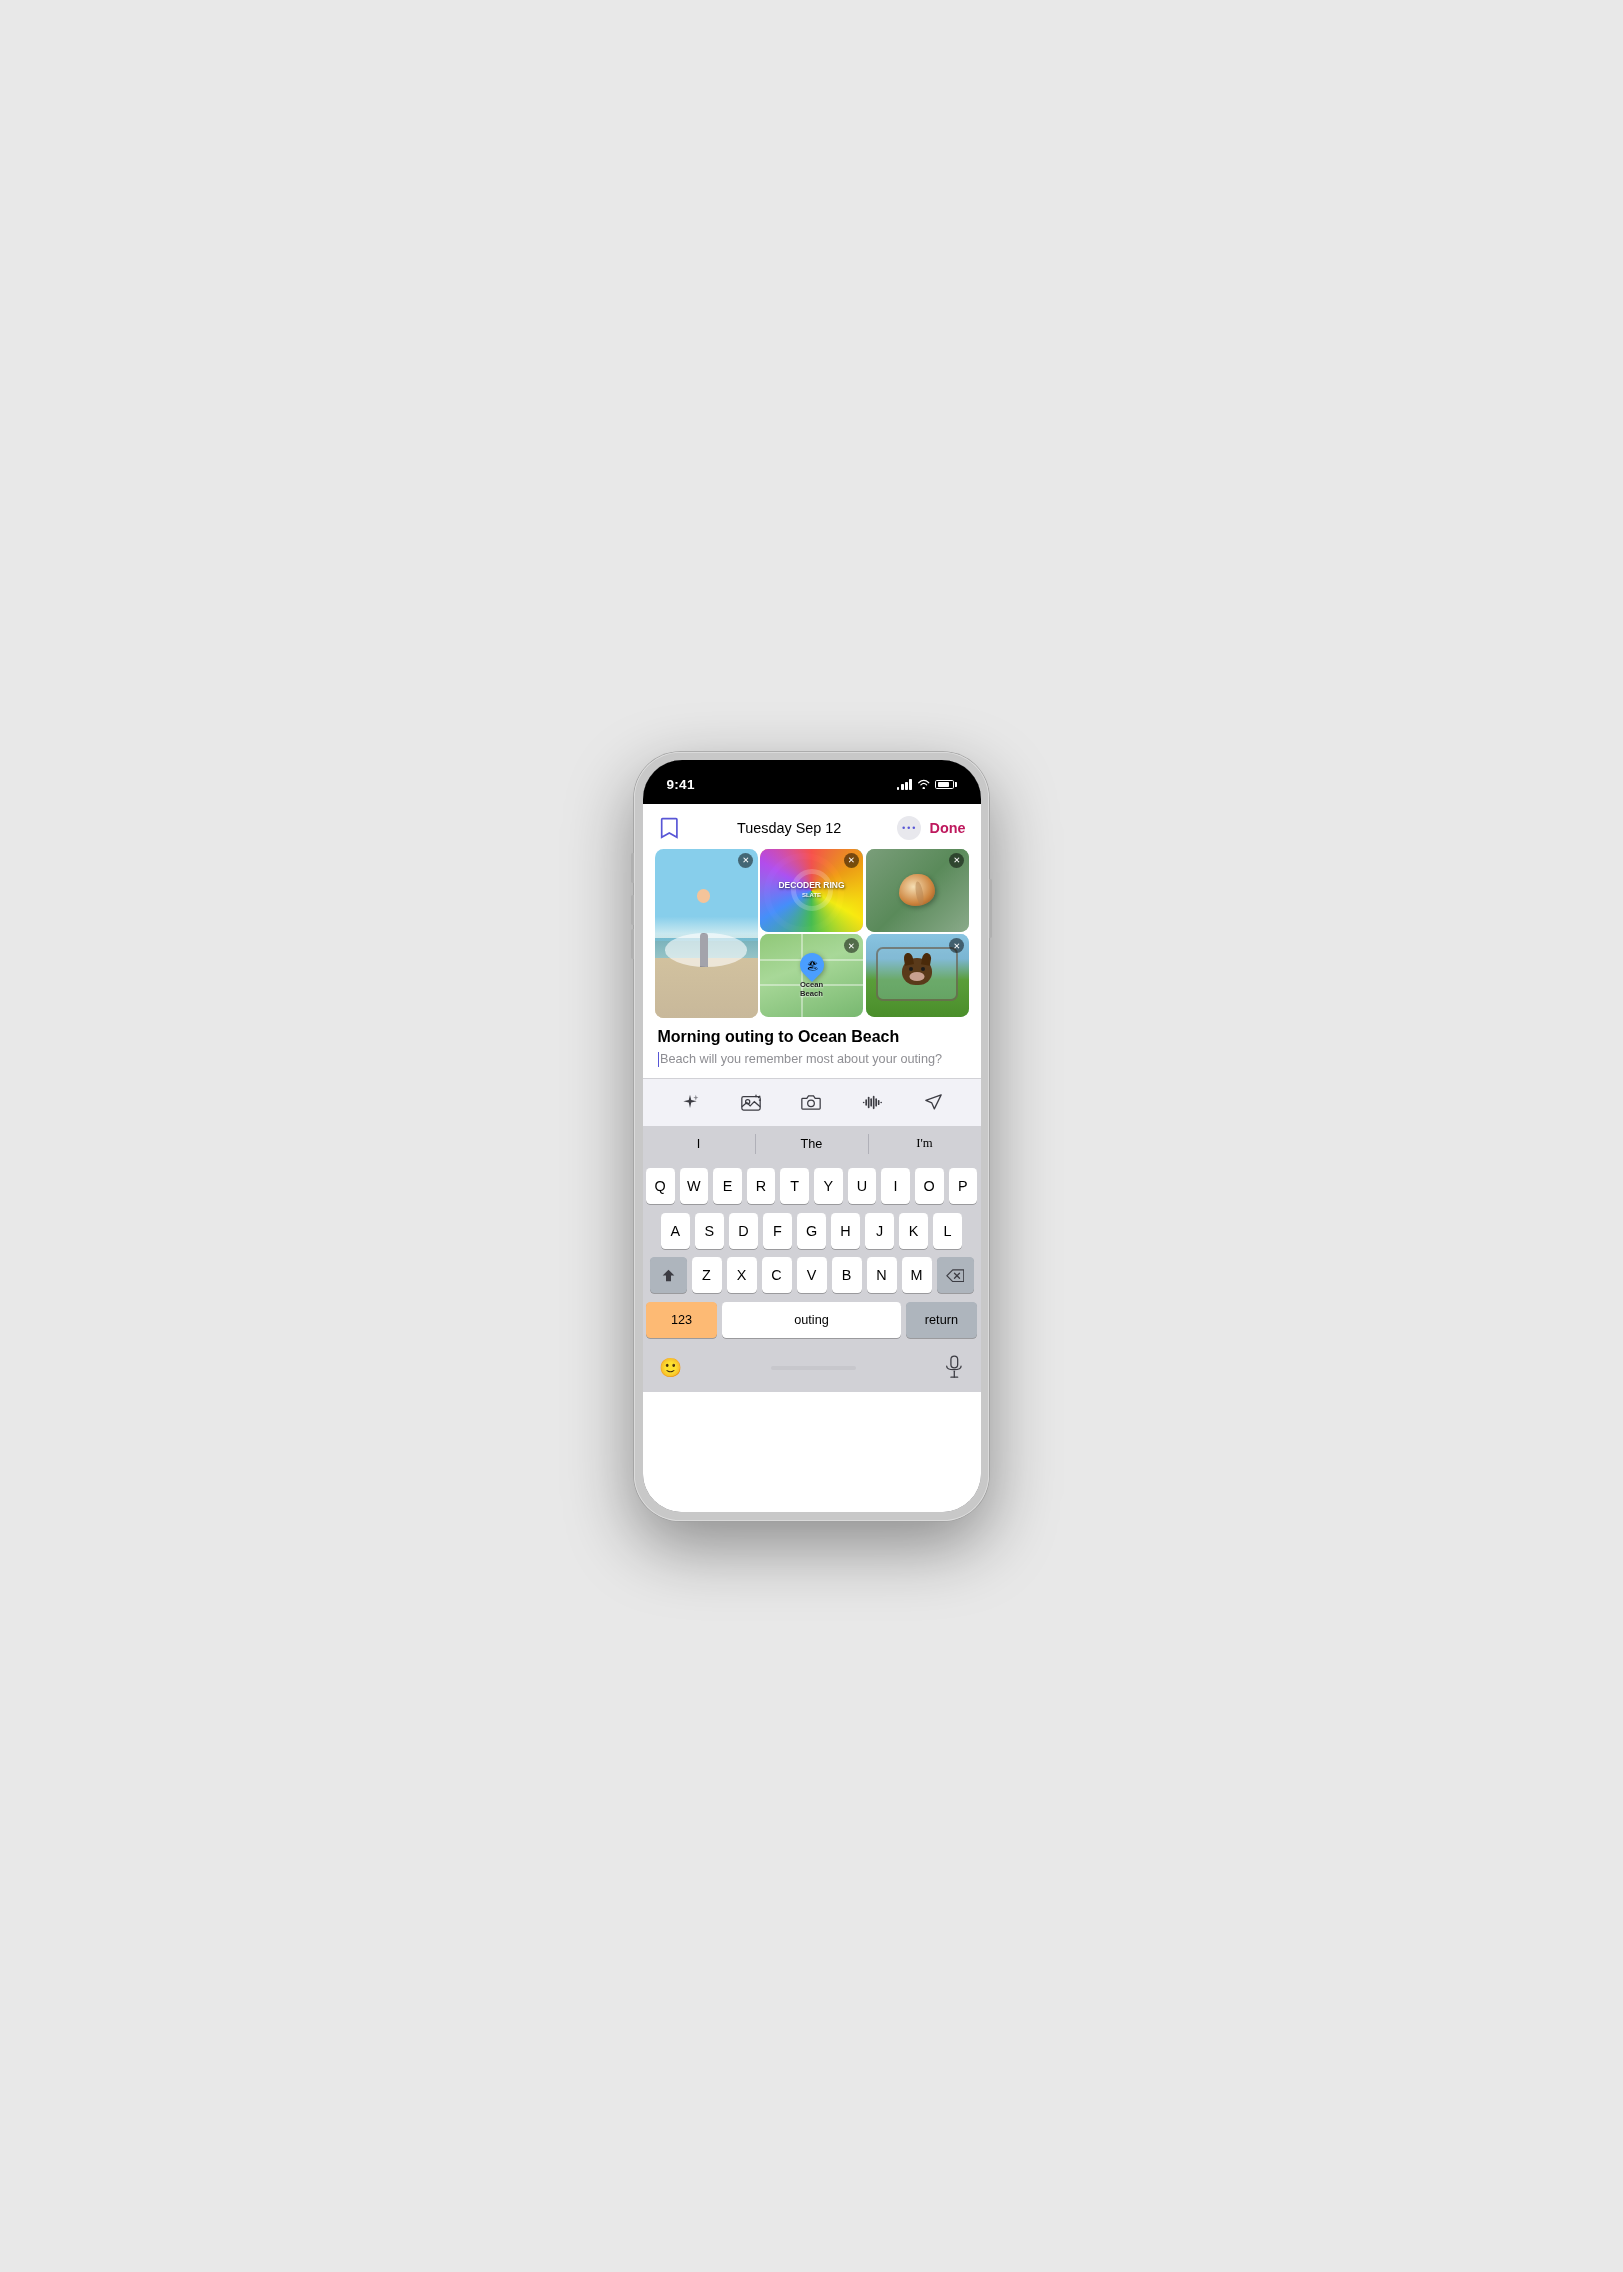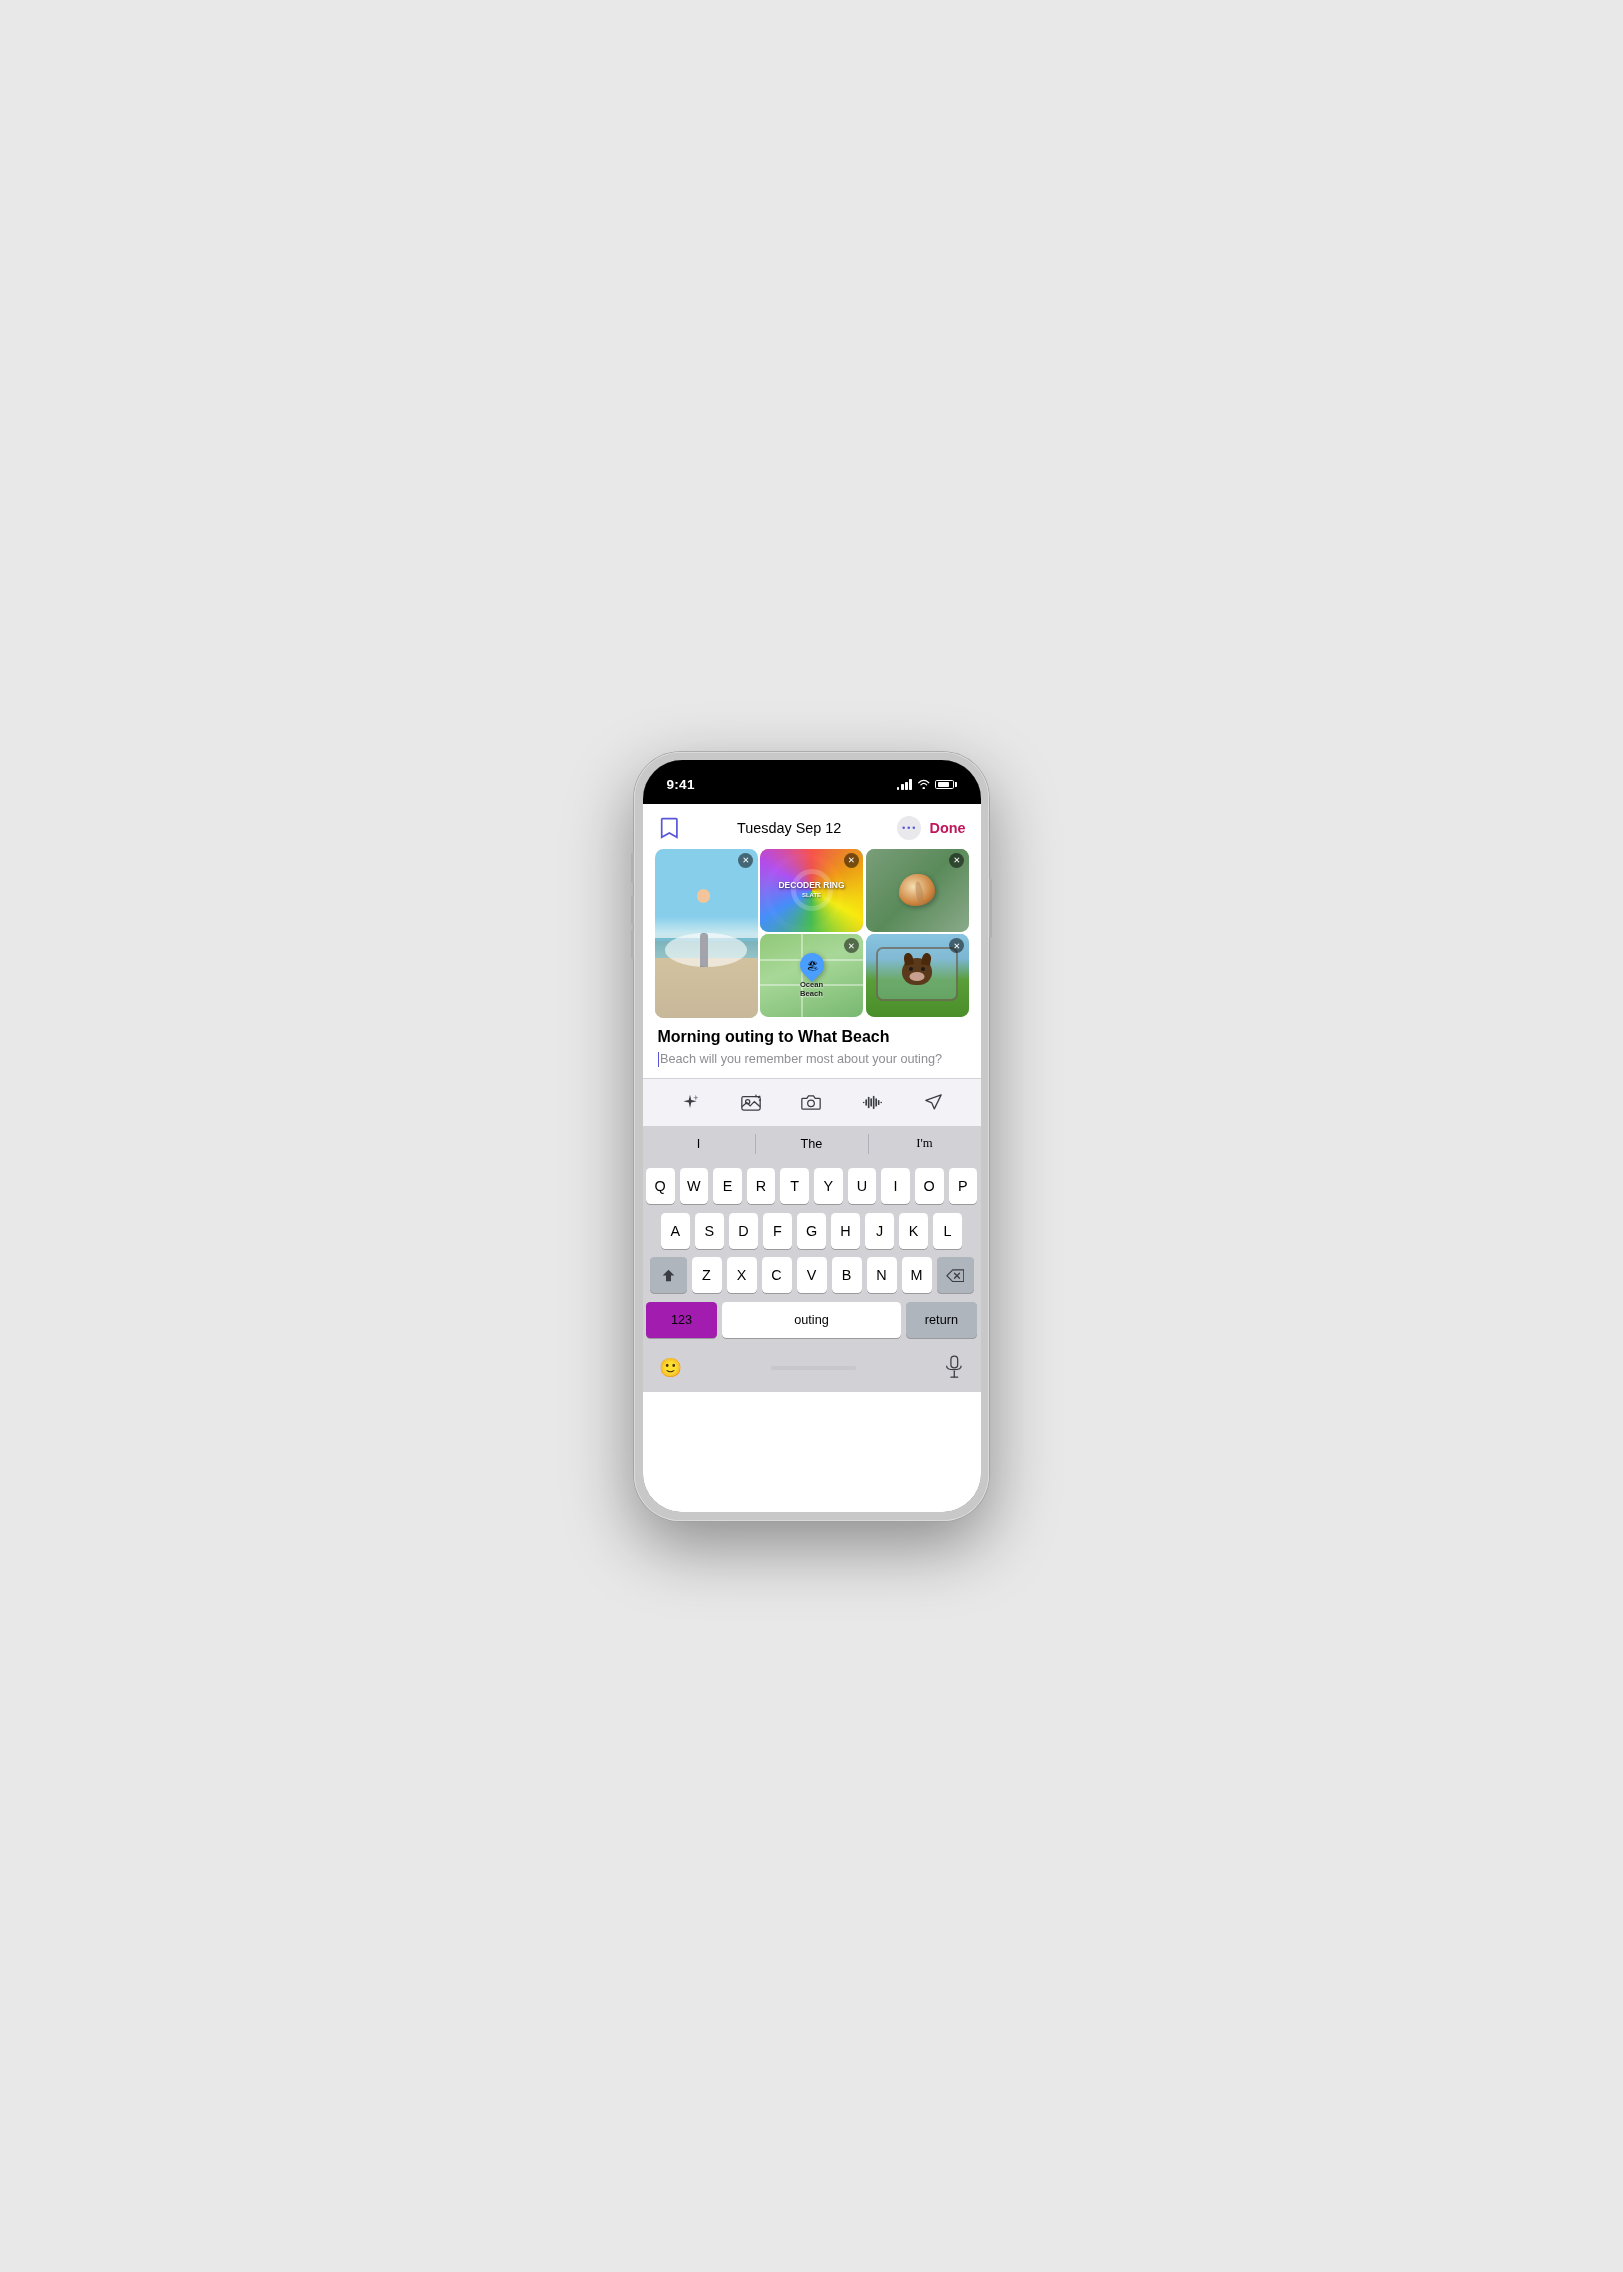--- a/index.html
+++ b/index.html
@@ -403,21 +403,21 @@
     .key.return-key {
       flex: 2;
       max-width: none;
       font-size: 12.7px;
       background: #aeb5bd;
     }
     .key.numbers {
       flex: 2;
       max-width: none;
       font-size: 12.7px;
-      background: #a21caf;
+      background: #fdba74;
     }
 
     
     .keyboard-bottom {
       background: #d1d1d6;
       display: flex;
       align-items: center;
       justify-content: space-between;
       padding: 5px 17px 10px;
     }
@@ -588,21 +588,21 @@
                   <div style="position:absolute;top:8.5px;right:6.8px;width:4.2px;height:4.2px;background:#1a1a1a;border-radius:50%;"></div>
                   <div style="position:absolute;bottom:4.2px;left:50%;transform:translateX(-50%);width:15px;height:8.5px;background:#c8a090;border-radius:50%;"></div>
                 </div>
               </div>
             </div>
             <div class="media-close">✕</div>
           </div>
         </div>
 
         <div class="journal-text-area">
-          <div class="journal-title">Morning outing to What Beach</div>
+          <div class="journal-title">Morning outing to Ocean Beach</div>
           <div class="journal-prompt">
             <span class="cursor-line"></span><span>Beach will you remember most about your outing?</span>
           </div>
         </div>
 
         <div class="keyboard-toolbar">
           <div class="toolbar-icon">
             <svg width="20" height="20" viewBox="0 0 24 24" fill="none">
               <path d="M12 2L13.5 8.5L20 10L13.5 11.5L12 18L10.5 11.5L4 10L10.5 8.5Z" fill="#3c3c43"></path>
               <path d="M19 2L19.8 4.8L22 5.6L19.8 6.4L19 9.2L18.2 6.4L16 5.6L18.2 4.8Z" fill="#3c3c43" opacity="0.6"></path>

